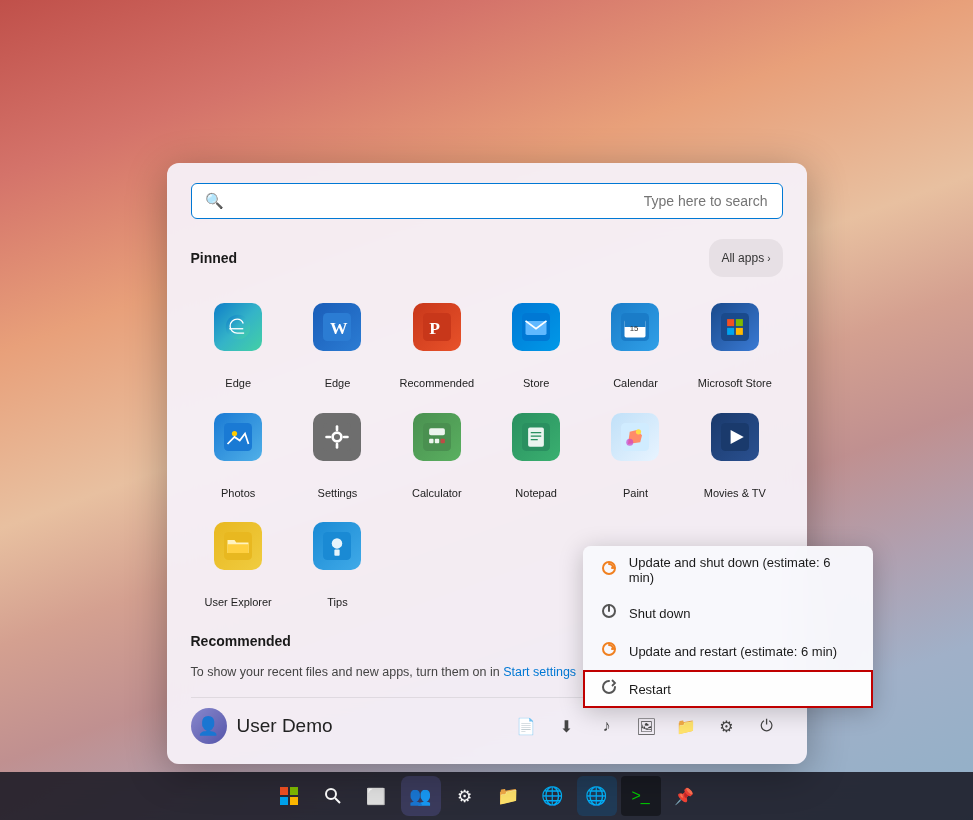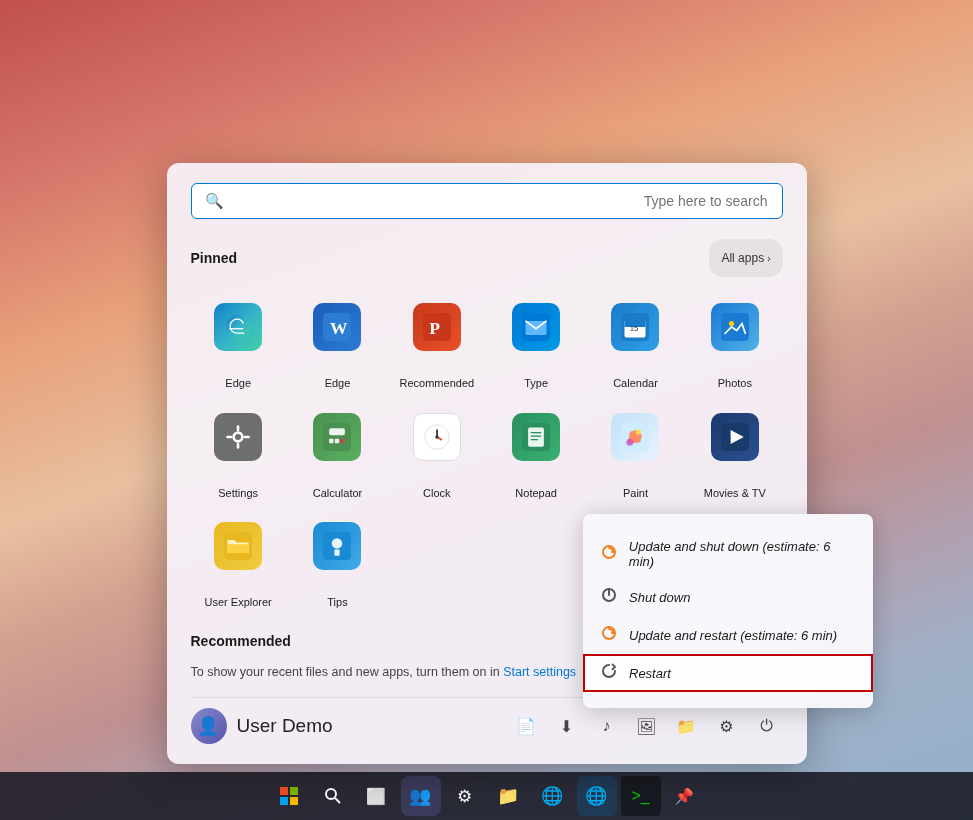--- a/index.html
+++ b/index.html
@@ -208,23 +208,22 @@
     
     .context-menu {
       position: absolute;
       right: 100px;
       bottom: 112px;
       background: rgba(248,248,252,0.97);
       backdrop-filter: blur(20px);
       border-radius: 8px;
       box-shadow: 0 4px 24px rgba(0,0,0,0.22);
       width: 290px;
-      padding: 16px 0;
+      padding: 0 0;
       z-index: 30;
-      font-style: italic;
     }
     .context-menu-item {
       display: flex;
       align-items: center;
       gap: 10px;
       padding: 9px 16px;
       font-size: 13px;
       color: #1a1a1a;
       cursor: pointer;
     }
@@ -293,32 +292,44 @@
       <span class="app-label">Recommended</span>
     </div>
       <div class="app-item">
       <div class="app-icon icon-mail">
           <svg width="28" height="28" viewBox="0 0 32 32">
             <rect width="32" height="32" rx="5" fill="#0078d4"></rect>
             <rect x="4" y="9" width="24" height="16" rx="2" fill="#60b8ff"></rect>
             <polyline points="4,9 16,18 28,9" fill="none" stroke="white" stroke-width="2"></polyline>
           </svg>
         </div>
-      <span class="app-label">Type</span>
+      <span class="app-label">Store</span>
     </div>
       <div class="app-item">
       <div class="app-icon icon-calendar">
           <svg width="28" height="28" viewBox="0 0 32 32">
             <rect width="32" height="32" rx="5" fill="#1a7cc8"></rect>
             <rect x="4" y="8" width="24" height="20" rx="2" fill="white"></rect>
             <rect x="4" y="8" width="24" height="8" fill="#1a7cc8"></rect>
             <text x="10" y="21" font-size="9" fill="#333" font-family="sans-serif">15</text>
           </svg>
         </div>
       <span class="app-label">Calendar</span>
+    </div>
+      <div class="app-item">
+      <div class="app-icon icon-store">
+          <svg width="28" height="28" viewBox="0 0 32 32">
+            <rect width="32" height="32" rx="5" fill="#1a4a8c"></rect>
+            <rect x="7" y="7" width="8" height="8" fill="#f25022"></rect>
+            <rect x="17" y="7" width="8" height="8" fill="#7fba00"></rect>
+            <rect x="7" y="17" width="8" height="8" fill="#00a4ef"></rect>
+            <rect x="17" y="17" width="8" height="8" fill="#ffb900"></rect>
+          </svg>
+        </div>
+      <span class="app-label">Microsoft Store</span>
     </div>
       <div class="app-item">
       <div class="app-icon icon-photos">
           <svg width="28" height="28" viewBox="0 0 32 32">
             <rect width="32" height="32" rx="5" fill="#1a7ad4"></rect>
             <circle cx="12" cy="12" r="3" fill="#ffcc00"></circle>
             <polyline points="4,24 12,16 18,20 24,12 28,24" fill="none" stroke="white" stroke-width="2"></polyline>
           </svg>
         </div>
       <span class="app-label">Photos</span>
@@ -340,32 +351,20 @@
       <div class="app-icon icon-calc">
           <svg width="28" height="28" viewBox="0 0 32 32">
             <rect width="32" height="32" rx="5" fill="#4a9050"></rect>
             <rect x="7" y="6" width="18" height="8" rx="2" fill="white" opacity="0.9"></rect>
             <rect x="7" y="18" width="5" height="5" rx="1" fill="white" opacity="0.9"></rect>
             <rect x="13.5" y="18" width="5" height="5" rx="1" fill="white" opacity="0.9"></rect>
             <rect x="20" y="18" width="5" height="5" rx="1" fill="#cc4444" opacity="0.9"></rect>
           </svg>
         </div>
       <span class="app-label">Calculator</span>
-    </div>
-      <div class="app-item">
-      <div class="app-icon icon-clock">
-          <svg width="28" height="28" viewBox="0 0 32 32">
-            <circle cx="16" cy="16" r="14" fill="white" stroke="#ddd" stroke-width="1"></circle>
-            <circle cx="16" cy="16" r="12" fill="white"></circle>
-            <line x1="16" y1="8" x2="16" y2="16" stroke="#333" stroke-width="2" stroke-linecap="round"></line>
-            <line x1="16" y1="16" x2="21" y2="19" stroke="#e8501a" stroke-width="2" stroke-linecap="round"></line>
-            <circle cx="16" cy="16" r="2" fill="#333"></circle>
-          </svg>
-        </div>
-      <span class="app-label">Clock</span>
     </div>
       <div class="app-item">
       <div class="app-icon icon-notepad">
           <svg width="28" height="28" viewBox="0 0 32 32">
             <rect width="32" height="32" rx="5" fill="#2a9060"></rect>
             <rect x="7" y="5" width="18" height="22" rx="2" fill="white" opacity="0.9"></rect>
             <line x1="10" y1="11" x2="22" y2="11" stroke="#2a9060" stroke-width="1.5"></line>
             <line x1="10" y1="15" x2="22" y2="15" stroke="#2a9060" stroke-width="1.5"></line>
             <line x1="10" y1="19" x2="18" y2="19" stroke="#2a9060" stroke-width="1.5"></line>
           </svg>

